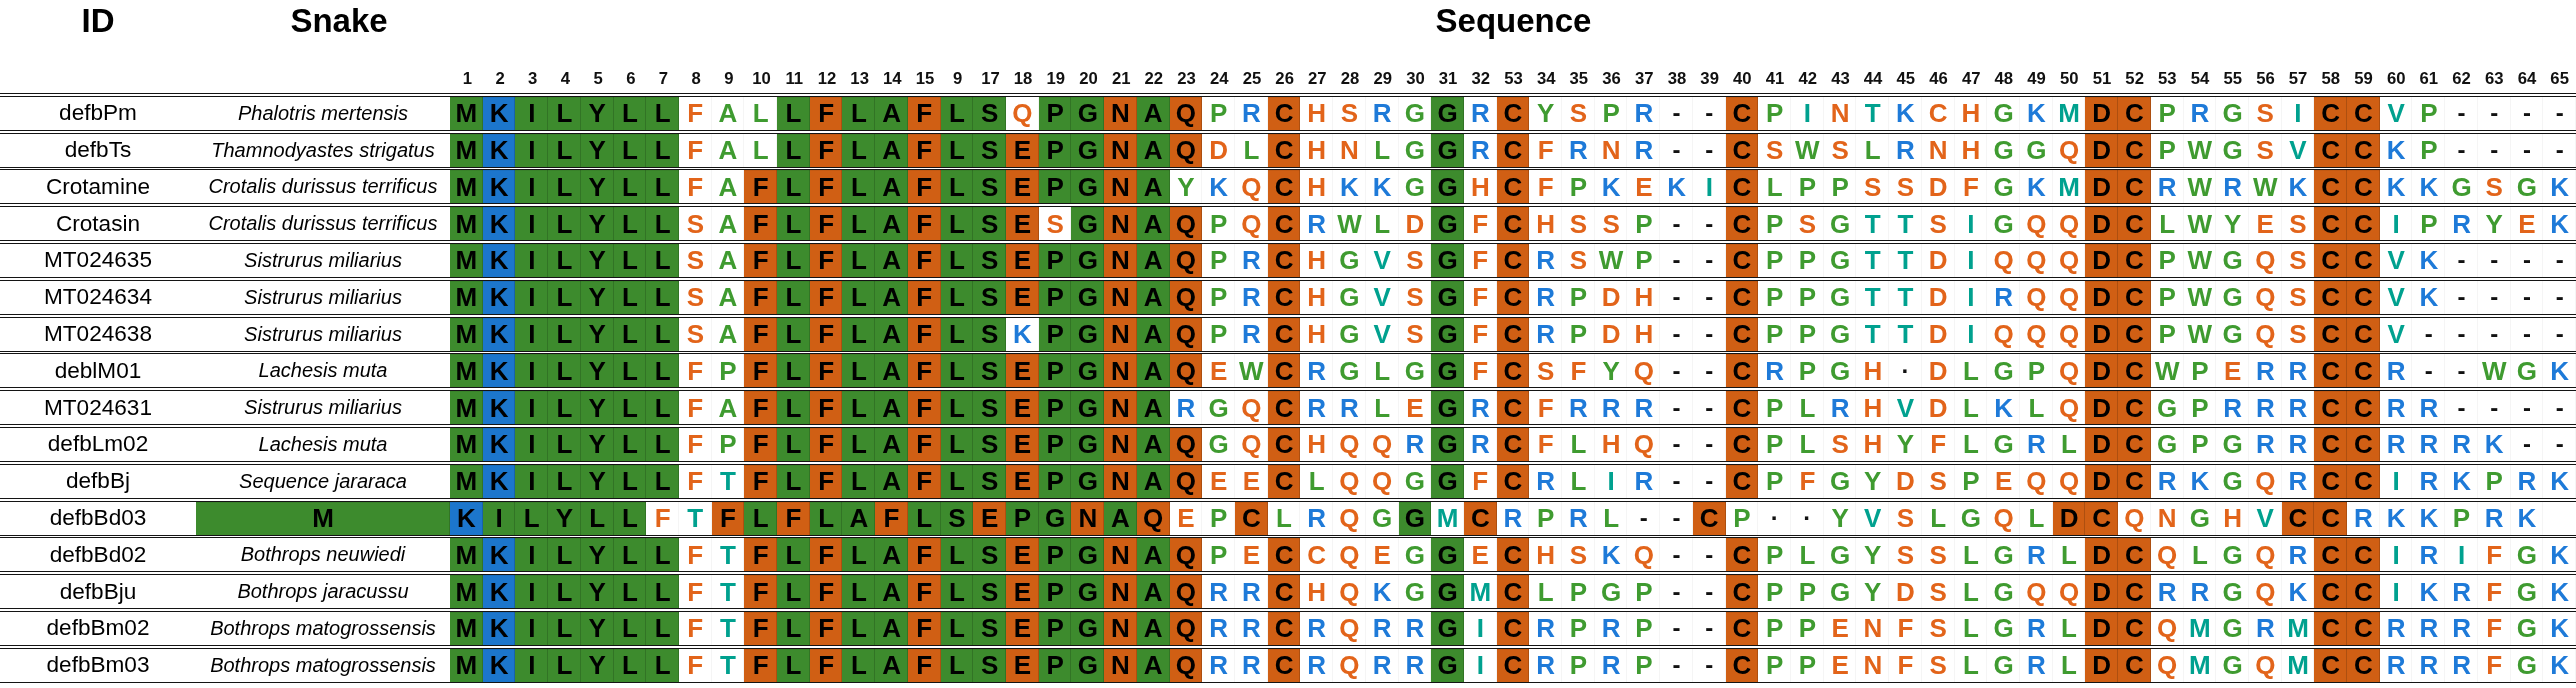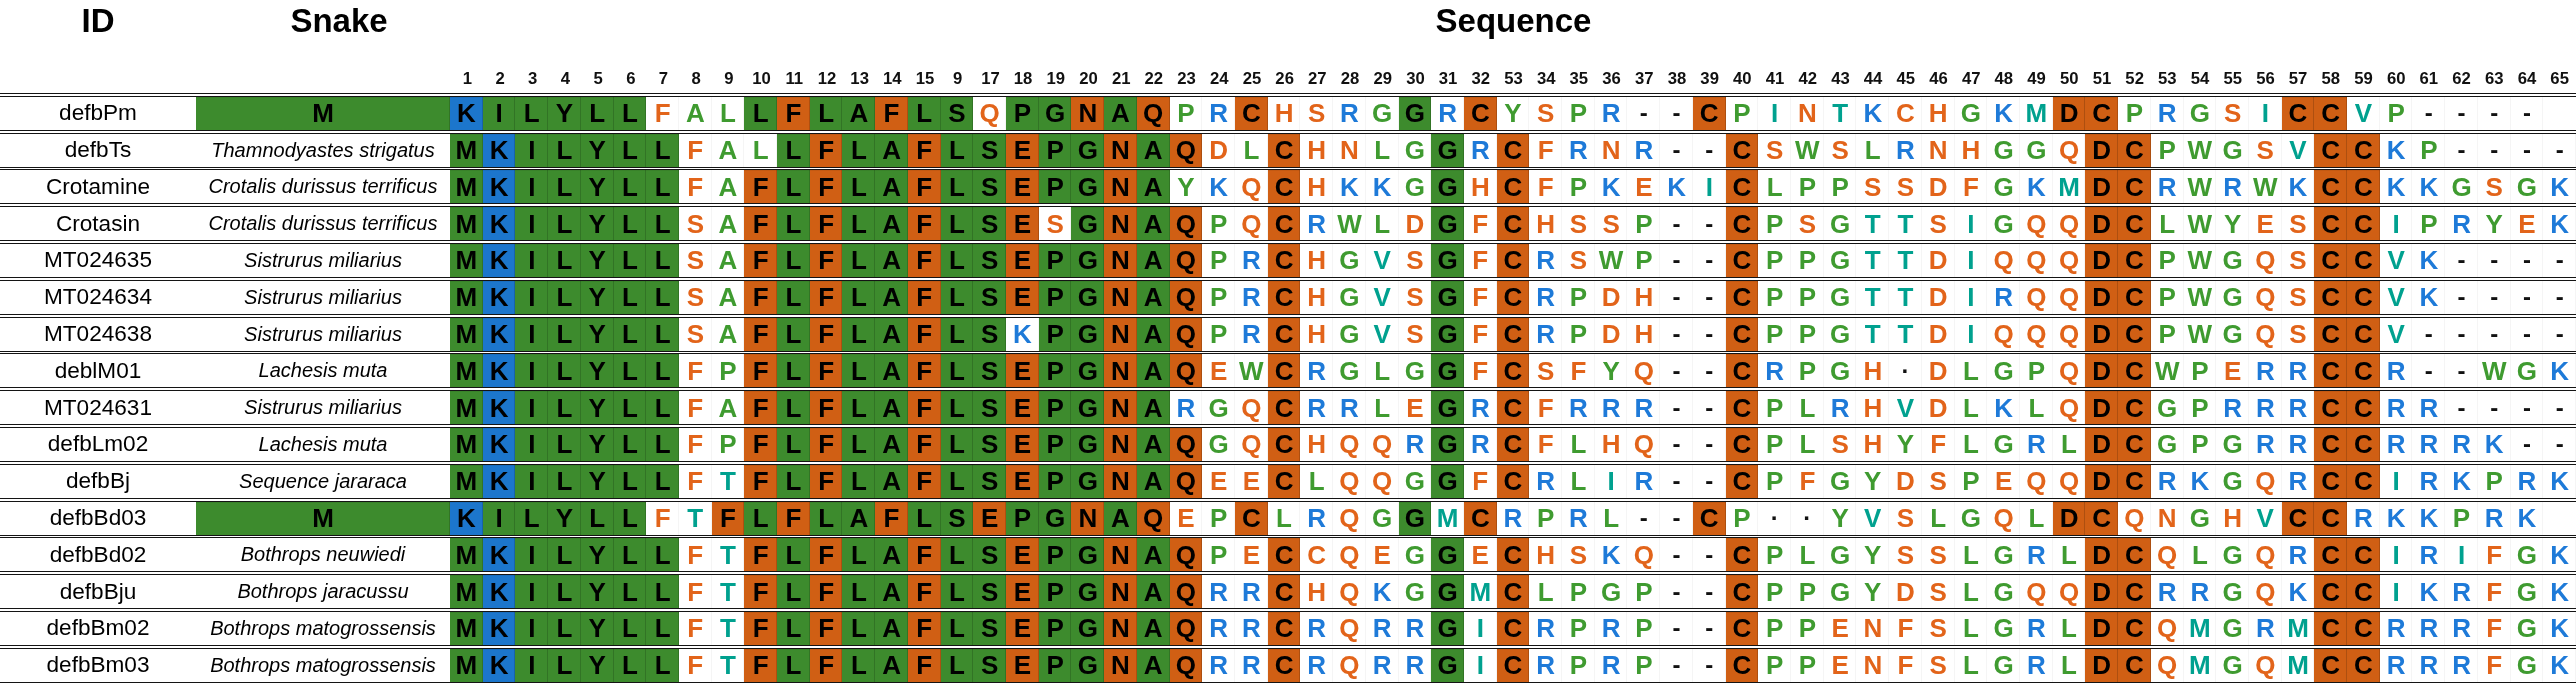--- a/index.html
+++ b/index.html
@@ -123,20 +123,21 @@
       <span>61</span>
       <span>62</span>
       <span>63</span>
       <span>64</span>
       <span>65</span>
     </div>
 
   <div id="alignment">
       <div class="row">
         <div class="id-cell">defbPm</div>
+        <div class="sp-cell">Phalotris mertensis</div>
         <div class="seq-cell colored" style="background: rgb(61, 139, 45); color: rgb(0, 0, 0);">M</div>
         <div class="seq-cell colored" style="background: rgb(28, 118, 204); color: rgb(0, 0, 0);">K</div>
         <div class="seq-cell colored" style="background: rgb(61, 139, 45); color: rgb(0, 0, 0);">I</div>
         <div class="seq-cell colored" style="background: rgb(61, 139, 45); color: rgb(0, 0, 0);">L</div>
         <div class="seq-cell colored" style="background: rgb(61, 139, 45); color: rgb(0, 0, 0);">Y</div>
         <div class="seq-cell colored" style="background: rgb(61, 139, 45); color: rgb(0, 0, 0);">L</div>
         <div class="seq-cell colored" style="background: rgb(61, 139, 45); color: rgb(0, 0, 0);">L</div>
         <div class="seq-cell" style="background: rgb(255, 255, 255); color: rgb(226, 100, 26);">F</div>
         <div class="seq-cell" style="background: rgb(255, 255, 255); color: rgb(63, 155, 48);">A</div>
         <div class="seq-cell" style="background: rgb(255, 255, 255); color: rgb(63, 155, 48);">L</div>

